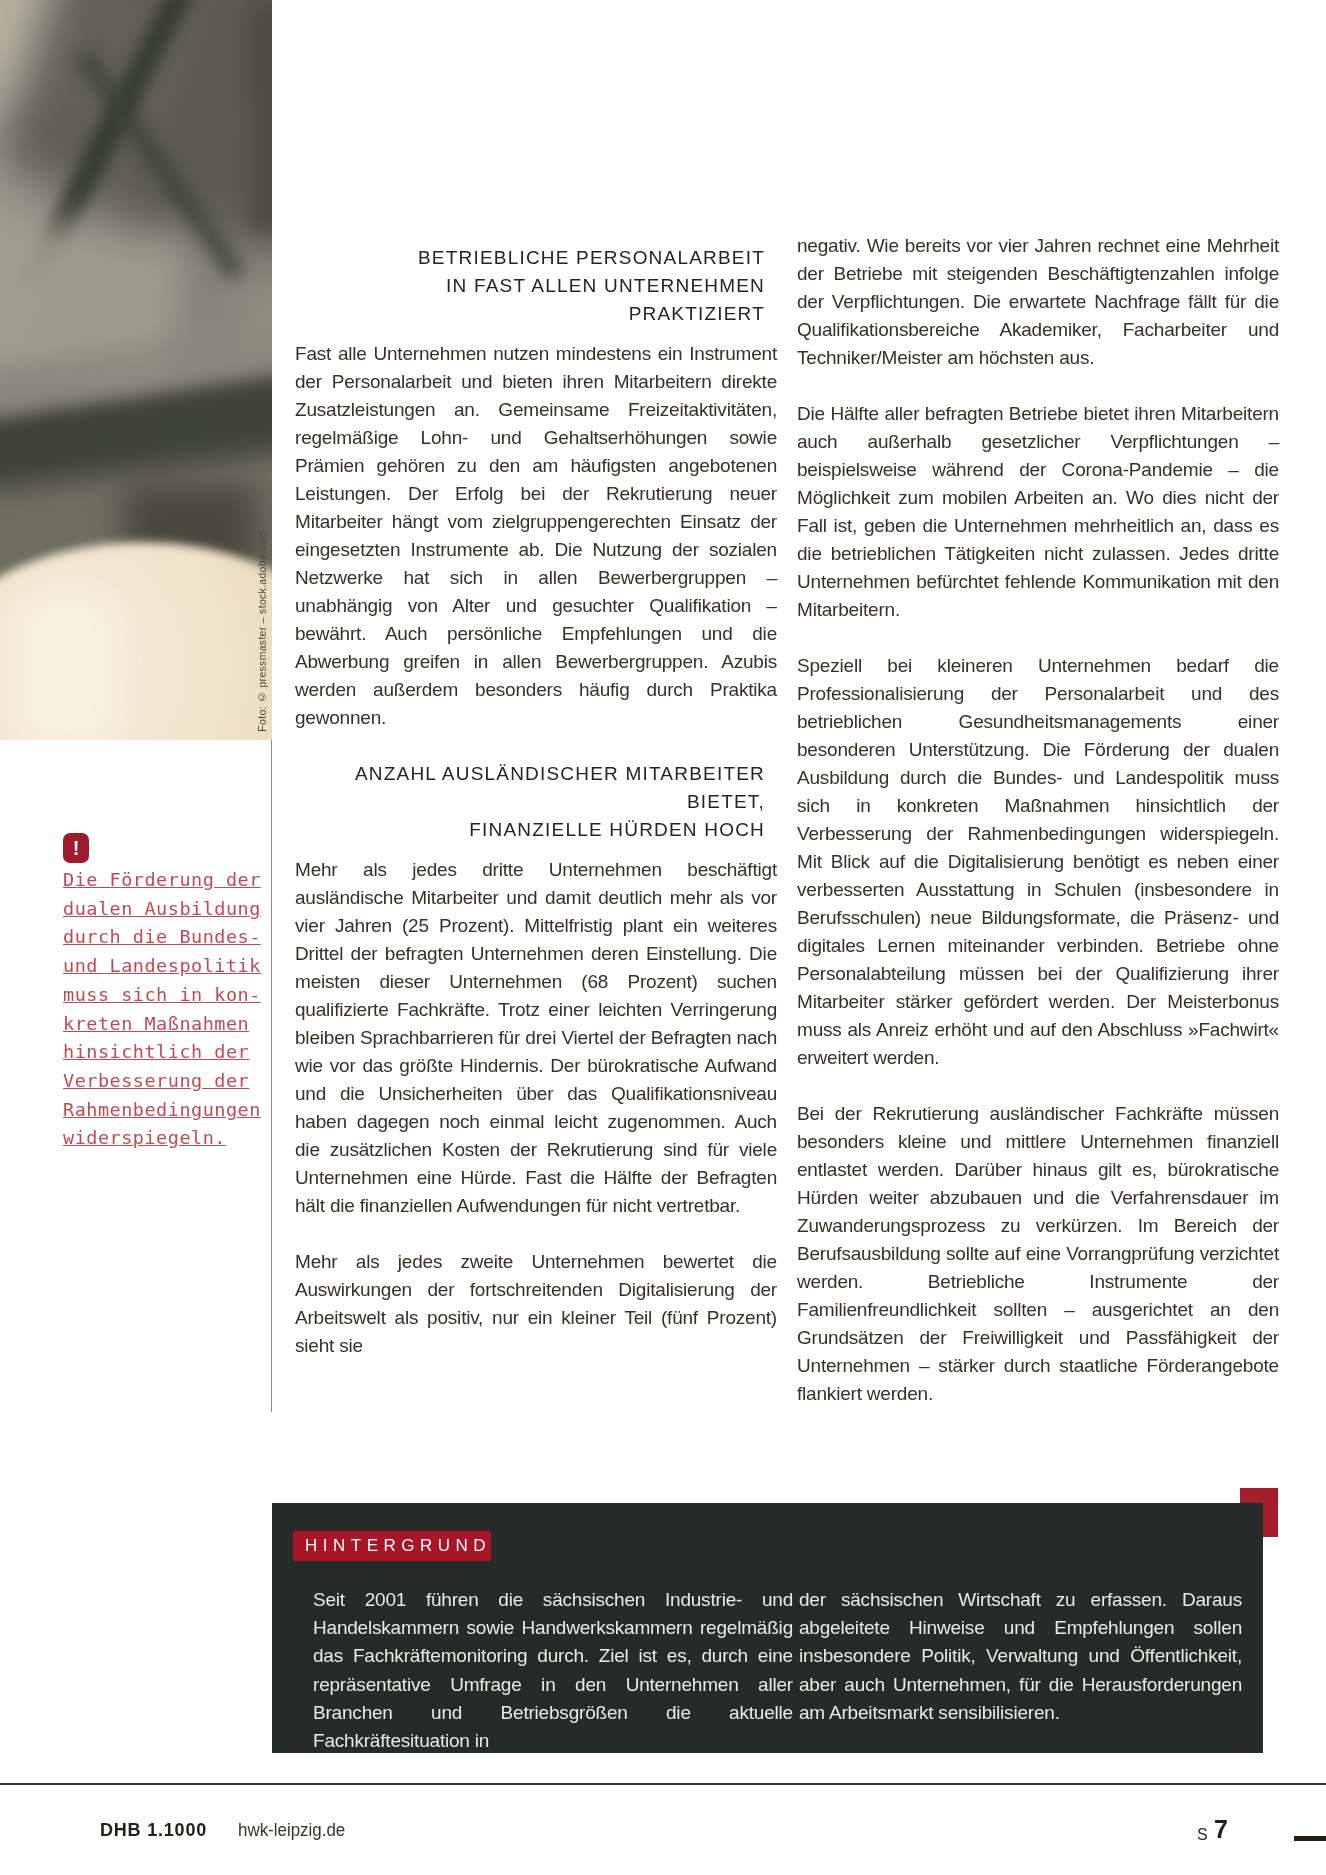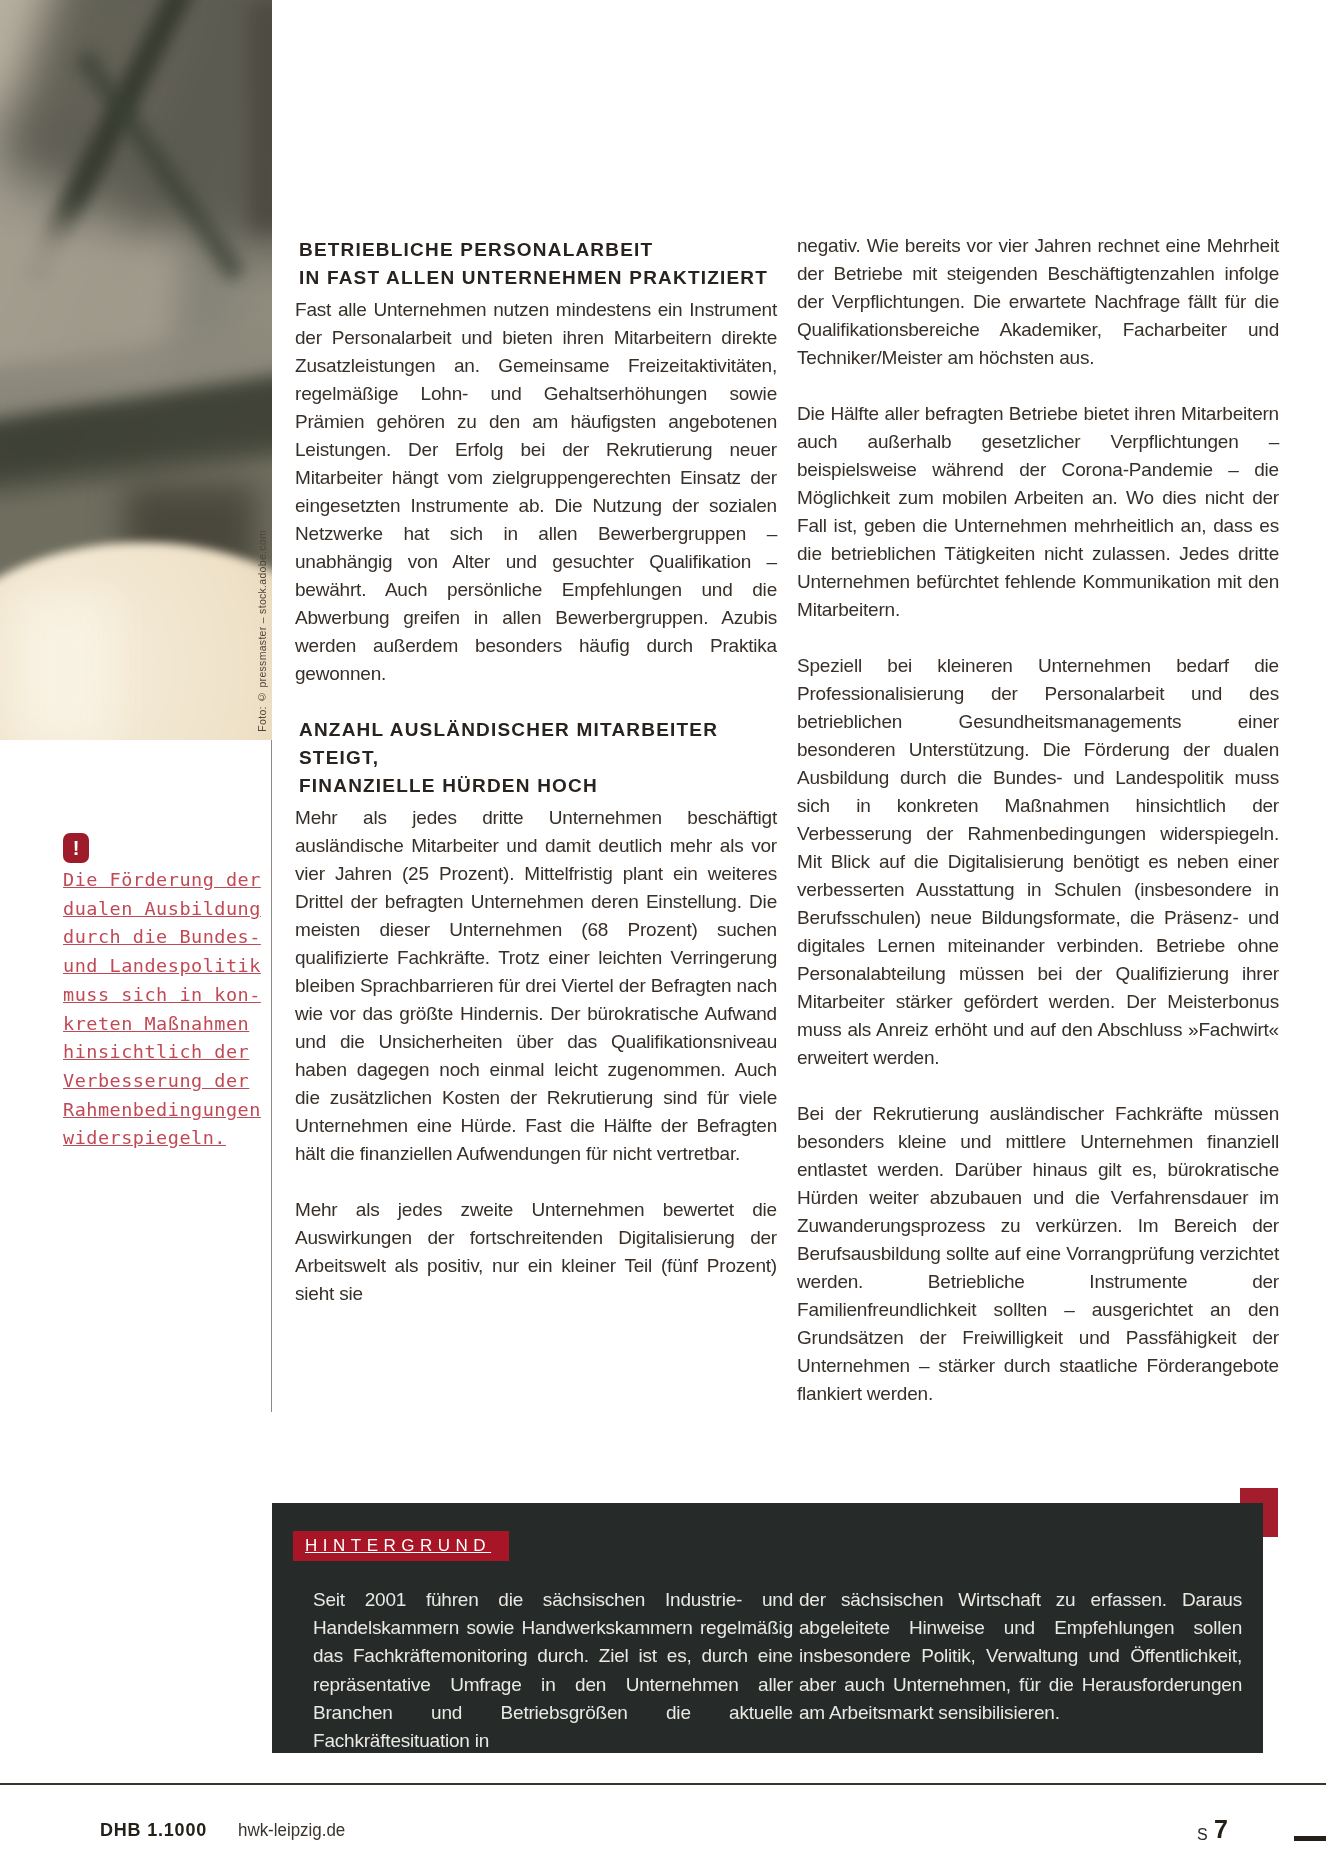--- a/index.html
+++ b/index.html
@@ -42,27 +42,27 @@
     position:absolute;left:63px;top:866px;width:218px;
     font-family:"DejaVu Sans Mono",monospace;font-size:18.5px;line-height:28.7px;
     letter-spacing:.5px;color:#c04956;white-space:pre-line;text-decoration:underline;
   }
   
   .col{position:absolute;top:232px;width:482px;font-size:19px;line-height:28px;
     text-align:justify;color:#372f28;letter-spacing:-0.2px;}
   .col-1{left:295px;}
   .col-2{left:797px;}
   .col p{margin:0 0 28px 0;}
-  .col h3{margin:4px;font-size:19px;line-height:28px;font-weight:bold;letter-spacing:1.2px;
-    color:#29231f;white-space:pre-line;text-align:left;}
+  .col h3{margin:12px;font-size:19px;line-height:28px;font-weight:normal;letter-spacing:1.2px;
+    color:#29231f;white-space:pre-line;text-align:right;}
   
   .red-corner{position:absolute;left:1240px;top:1488px;width:38px;height:49px;background:#a31d2c;}
   .hbox{position:absolute;left:272px;top:1503px;width:991px;height:250px;background:#262b2a;}
   .hbox-label{position:absolute;left:21px;top:28px;display:inline-block;background:#a81527;
-    color:#ffffff;font-size:17px;letter-spacing:5.5px;padding:5px 18px 5px 12px;font-weight:normal;text-decoration:underline;}
+    color:#ffffff;font-size:17px;letter-spacing:5.5px;padding:5px 0 5px 12px;font-weight:normal;}
   .hbox-col{position:absolute;top:83px;font-size:19px;line-height:28.2px;color:#ebe9e3;
     text-align:justify;letter-spacing:-0.2px;}
   .hbox-col-1{left:41px;width:480px;}
   .hbox-col-2{left:527px;width:443px;}
   
   .footer-mag{position:absolute;left:100px;top:1820px;font-size:18px;font-weight:bold;
     letter-spacing:.8px;color:#242019;}
   .footer-site{position:absolute;left:238px;top:1820px;font-size:18px;color:#3a332b;
     transform:scaleX(.94);transform-origin:left;}
   .footer-s{position:absolute;left:1197px;top:1826px;font-size:16px;color:#2b2724;}
@@ -100,21 +100,21 @@
 kreten Maßnahmen
 hinsichtlich der
 Verbesserung der
 Rahmenbedingungen
 widerspiegeln.</div>
 
 <div class="col col-1">
     <h3>BETRIEBLICHE PERSONALARBEIT
 IN FAST ALLEN UNTERNEHMEN PRAKTIZIERT</h3>
     <p>Fast alle Unternehmen nutzen mindestens ein Instrument der Personalarbeit und bieten ihren Mitarbeitern direkte Zusatzleistungen an. Gemeinsame Freizeitaktivitäten, regelmäßige Lohn- und Gehaltserhöhungen sowie Prämien gehören zu den am häufigsten angebotenen Leistungen. Der Erfolg bei der Rekrutierung neuer Mitarbeiter hängt vom zielgruppengerechten Einsatz der eingesetzten Instrumente ab. Die Nutzung der sozialen Netzwerke hat sich in allen Bewerbergruppen – unabhängig von Alter und gesuchter Qualifikation – bewährt. Auch persönliche Empfehlungen und die Abwerbung greifen in allen Bewerbergruppen. Azubis werden außerdem besonders häufig durch Praktika gewonnen.</p>
-    <h3>ANZAHL AUSLÄNDISCHER MITARBEITER STEIGT,
+    <h3>ANZAHL AUSLÄNDISCHER MITARBEITER BIETET,
 FINANZIELLE HÜRDEN HOCH</h3>
     <p>Mehr als jedes dritte Unternehmen beschäftigt ausländische Mitarbeiter und damit deutlich mehr als vor vier Jahren (25 Prozent). Mittelfristig plant ein weiteres Drittel der befragten Unternehmen deren Einstellung. Die meisten dieser Unternehmen (68 Prozent) suchen qualifizierte Fachkräfte. Trotz einer leichten Verringerung bleiben Sprachbarrieren für drei Viertel der Befragten nach wie vor das größte Hindernis. Der bürokratische Aufwand und die Unsicherheiten über das Qualifikationsniveau haben dagegen noch einmal leicht zugenommen. Auch die zusätzlichen Kosten der Rekrutierung sind für viele Unternehmen eine Hürde. Fast die Hälfte der Befragten hält die finanziellen Aufwendungen für nicht vertretbar.</p>
     <p>Mehr als jedes zweite Unternehmen bewertet die Auswirkungen der fortschreitenden Digitalisierung der Arbeitswelt als positiv, nur ein kleiner Teil (fünf Prozent) sieht sie</p>
   </div>
 <div class="col col-2">
     <p>negativ. Wie bereits vor vier Jahren rechnet eine Mehrheit der Betriebe mit steigenden Beschäftigtenzahlen infolge der Verpflichtungen. Die erwartete Nachfrage fällt für die Qualifikationsbereiche Akademiker, Facharbeiter und Techniker/Meister am höchsten aus.</p>
     <p>Die Hälfte aller befragten Betriebe bietet ihren Mitarbeitern auch außerhalb gesetzlicher Verpflichtungen – beispielsweise während der Corona-Pandemie – die Möglichkeit zum mobilen Arbeiten an. Wo dies nicht der Fall ist, geben die Unternehmen mehrheitlich an, dass es die betrieblichen Tätigkeiten nicht zulassen. Jedes dritte Unternehmen befürchtet fehlende Kommunikation mit den Mitarbeitern.</p>
     <p>Speziell bei kleineren Unternehmen bedarf die Professionalisierung der Personalarbeit und des betrieblichen Gesundheitsmanagements einer besonderen Unterstützung. Die Förderung der dualen Ausbildung durch die Bundes- und Landespolitik muss sich in konkreten Maßnahmen hinsichtlich der Verbesserung der Rahmenbedingungen widerspiegeln. Mit Blick auf die Digitalisierung benötigt es neben einer verbesserten Ausstattung in Schulen (insbesondere in Berufsschulen) neue Bildungsformate, die Präsenz- und digitales Lernen miteinander verbinden. Betriebe ohne Personalabteilung müssen bei der Qualifizierung ihrer Mitarbeiter stärker gefördert werden. Der Meisterbonus muss als Anreiz erhöht und auf den Abschluss »Fachwirt« erweitert werden.</p>
     <p>Bei der Rekrutierung ausländischer Fachkräfte müssen besonders kleine und mittlere Unternehmen finanziell entlastet werden. Darüber hinaus gilt es, bürokratische Hürden weiter abzubauen und die Verfahrensdauer im Zuwanderungsprozess zu verkürzen. Im Bereich der Berufsausbildung sollte auf eine Vorrangprüfung verzichtet werden. Betriebliche Instrumente der Familienfreundlichkeit sollten – ausgerichtet an den Grundsätzen der Freiwilligkeit und Passfähigkeit der Unternehmen – stärker durch staatliche Förderangebote flankiert werden.</p>
   </div>

